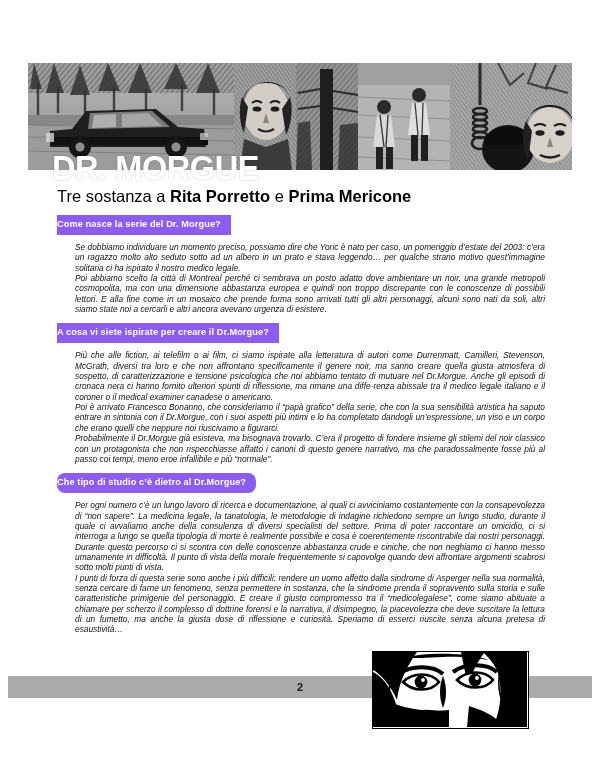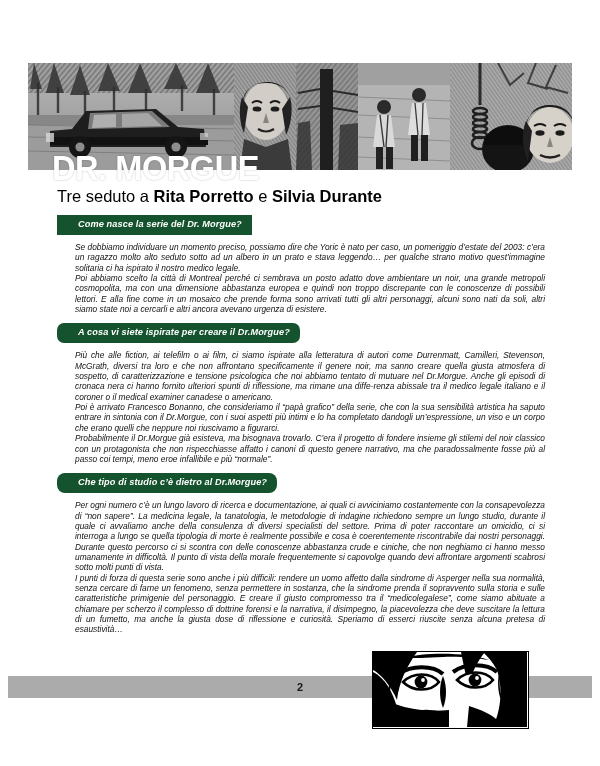--- a/index.html
+++ b/index.html
@@ -67,31 +67,30 @@
   
   .content {
     position: absolute;
     left: 57px;
     top: 213px;
     width: 488px;
   }
 
   .qbar {
     display: inline-block;
-    background: #14532d;
+    background: #8b5cf6;
     color: #ffffff;
-    font-style: italic;
     font-weight: bold;
     font-size: 9.2px;
     line-height: 11px;
-    padding: 4px 10px 5px 21px;
+    padding: 4px 10px 5px 0;
     margin: 0 0 7px 0;
     letter-spacing: 0.1px;
   }
-  .qbar.q2 { margin-top: 9px; border-radius: 7px; }
+  .qbar.q2 { margin-top: 9px; }
   .qbar.q3 { margin-top: 9px; border-radius: 8px; }
 
   .para {
     font-size: 8.35px;
     line-height: 10.35px;
     text-align: justify;
     color: #111111;
     margin: 0 0 0 18px;
     hyphens: manual;
     font-style: italic;
@@ -290,21 +289,21 @@
         <path d="M506 63 Q512 59 518 63" stroke="#141414" stroke-width="2" fill="none"></path>
         <path d="M526 63 Q532 59 538 63" stroke="#141414" stroke-width="2" fill="none"></path>
         <path d="M522 74 L519 84 L525 84 Z" fill="#8e8479"></path>
         <path d="M512 92 Q522 97 532 92" stroke="#1f1f1f" stroke-width="2.4" fill="none"></path>
       </g>
     </svg>
   </div>
 
   <div class="masthead-title">DR. MORGUE</div>
 
-  <div class="subtitle"><span>Tre seduto a </span><b>Rita Porretto</b><span> e </span><b>Silvia Durante</b></div>
+  <div class="subtitle"><span>Tre sostanza a </span><b>Rita Porretto</b><span> e </span><b>Prima Mericone</b></div>
 
   <div class="content">
 
     
     <div class="qbar">Come nasce la serie del Dr. Morgue?</div>
     <p class="para">Se dobbiamo individuare un momento preciso, possiamo dire che Yoric è nato per caso, un pomeriggio d’estate del 2003: c’era un ragazzo molto alto seduto sotto ad un albero in un prato e stava leggendo… per qualche strano motivo quest’immagine solitaria ci ha ispirato il nostro medico legale.</p>
     <p class="para">Poi abbiamo scelto la città di Montreal perché ci sembrava un posto adatto dove ambientare un noir, una grande metropoli cosmopolita, ma con una dimensione abbastanza europea e quindi non troppo discrepante con le conoscenze di possibili lettori. E alla fine come in un mosaico che prende forma sono arrivati tutti gli altri personaggi, alcuni sono nati da soli, altri siamo state noi a cercarli e altri ancora avevano urgenza di esistere.</p>
 
     
     <div class="qbar q2">A cosa vi siete ispirate per creare il Dr.Morgue?</div>

